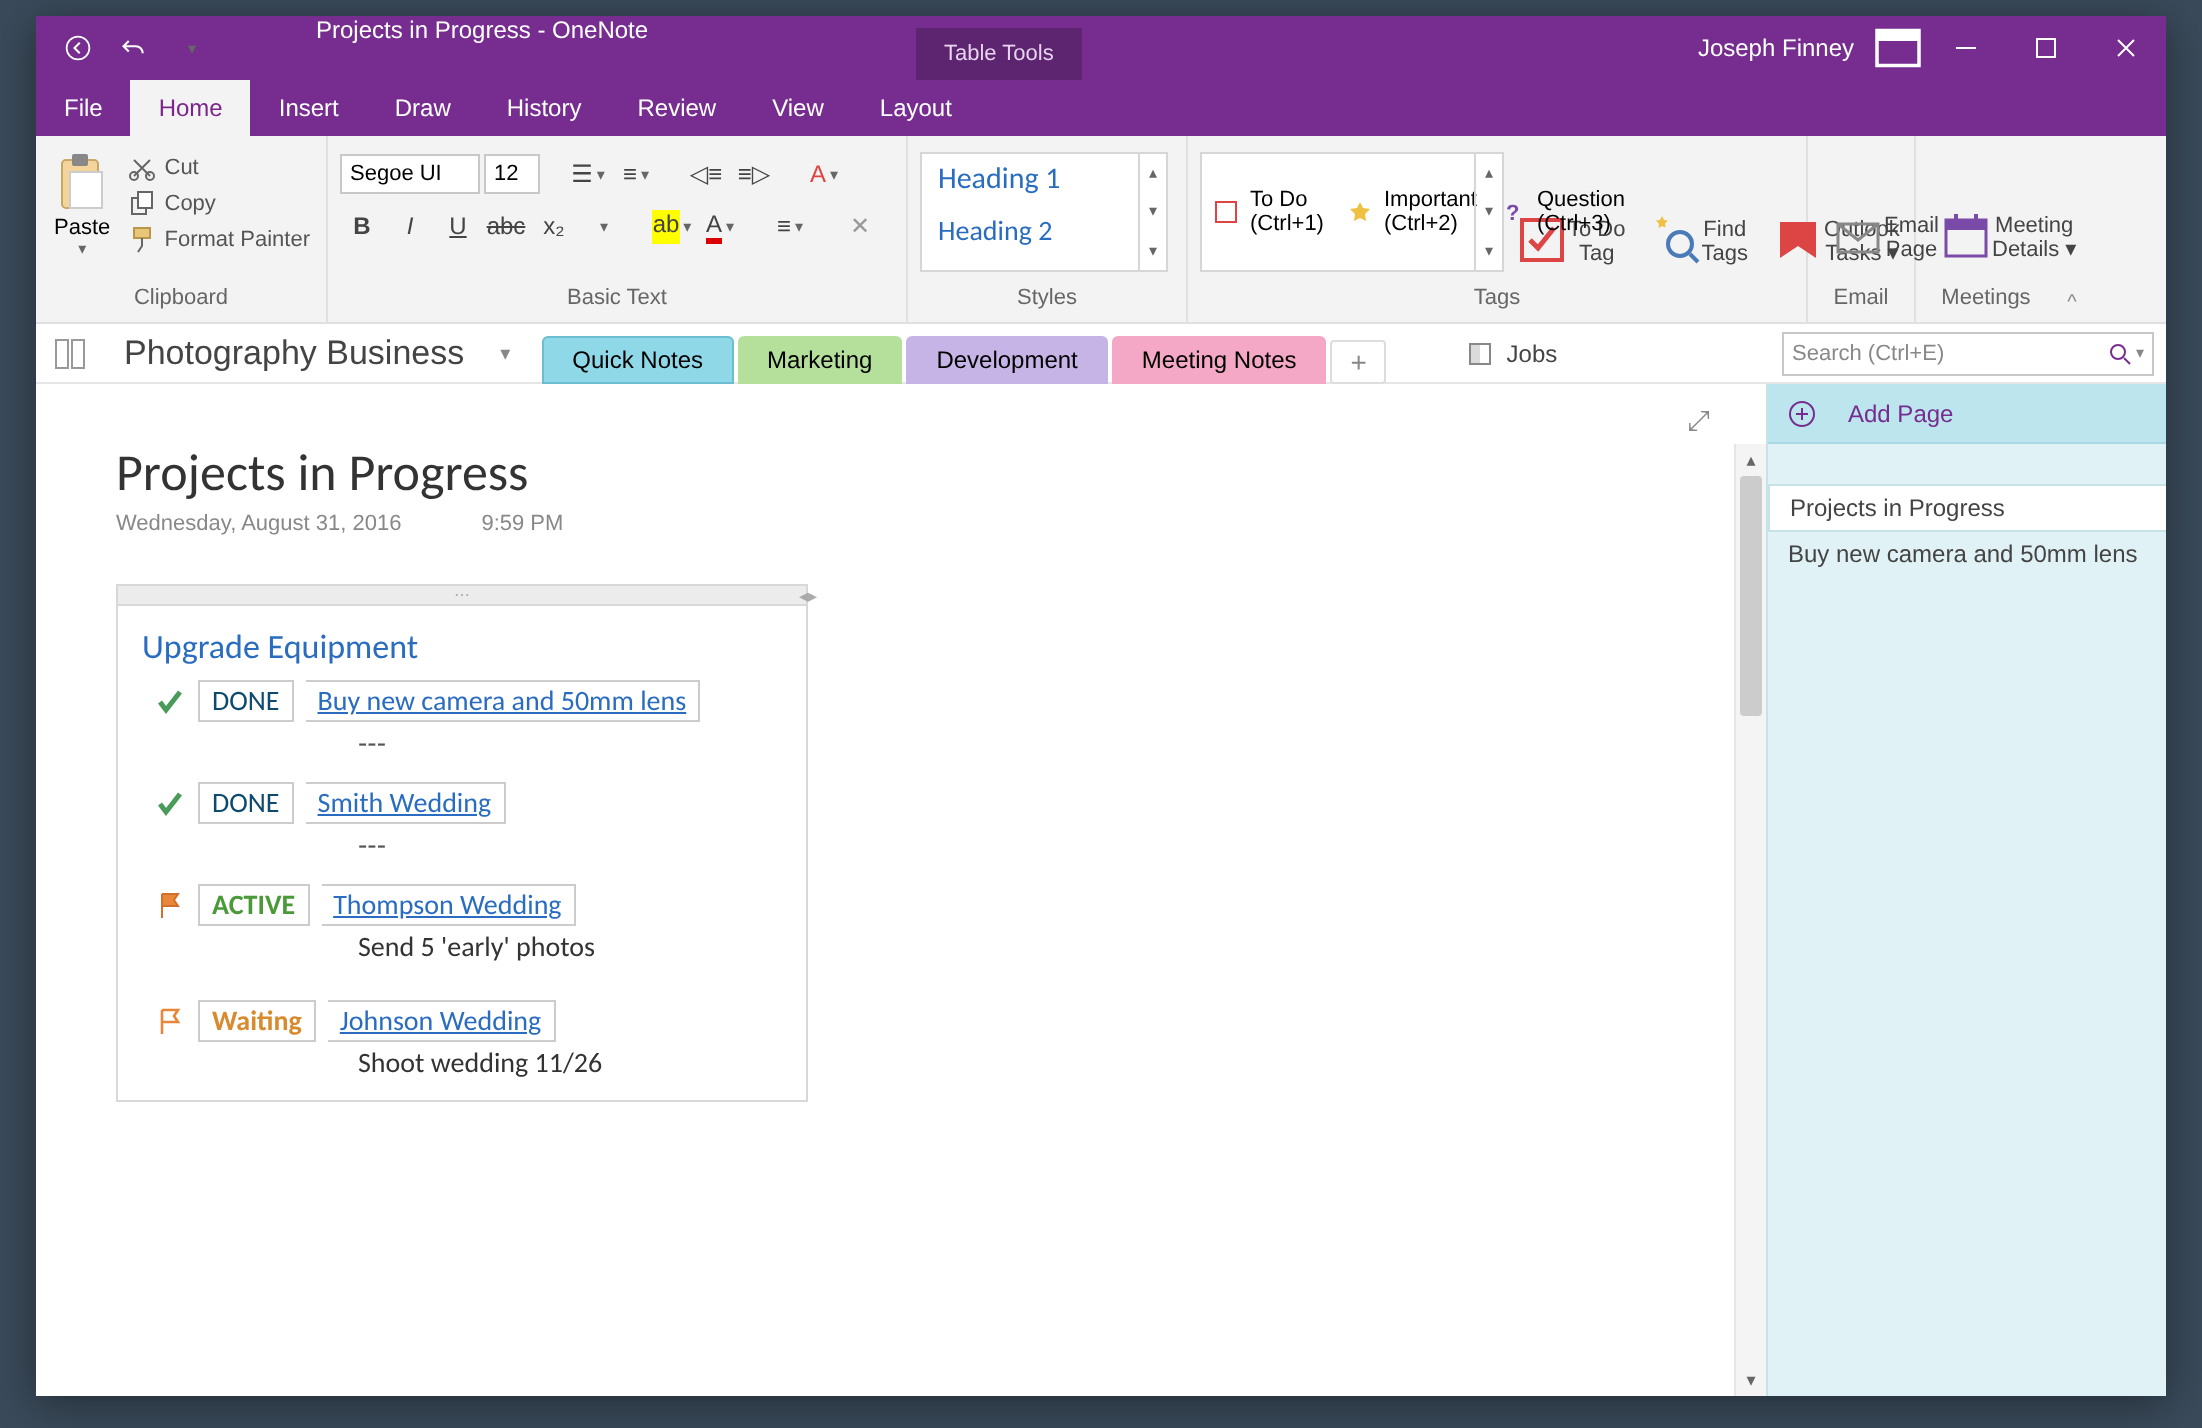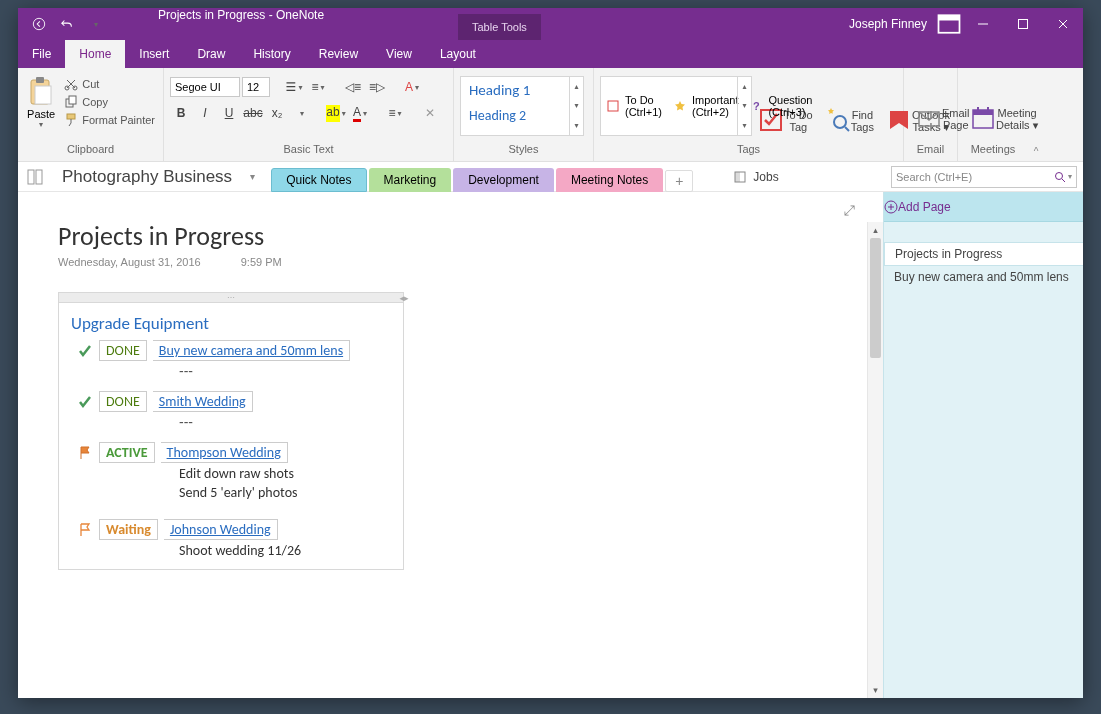--- a/index.html
+++ b/index.html
@@ -88,35 +88,35 @@
 .note-container { margin-top: 24px; border: 1px solid #d8d8d8; width: 346px; position: relative;}
 .note-handle { height: 10px; background: #ececec; border-bottom: 1px solid #d8d8d8; text-align:center; font-size:8px; color:#aaa; position:relative;}
 .note-handle::after { content:"⋯"; position:absolute; left:50%; transform:translateX(-50%);}
 .note-sizer { position:absolute; top:0; right:-6px; width:10px; height:10px; font-size:9px; color:#aaa;}
 .note-body { padding: 10px 12px; }
 .section-h { font-size: 17px; color: #2a6dc0; font-family: Calibri, sans-serif; margin-bottom: 6px; margin-top: 10px;}
 .section-h:first-child { margin-top: 0; }
 .task-row { display: flex; align-items: center; gap: 6px; margin-left: 6px; margin-bottom: 2px;}
 .task-row svg { width: 16px; height: 16px; flex-shrink:0;}
 .status-cell { border: 1px solid #ccc; padding: 1px 6px; font-size: 14px; font-family: Calibri, sans-serif;}
-.status-done { color: #4d7c0f; }
+.status-done { color: #0c4a6e; }
 .status-active { color: #4a9a3a; font-weight: bold; }
 .status-waiting { color: #d88a2e; font-weight: bold; }
 .task-link { color: #2a6dc0; text-decoration: underline; font-size: 14px; font-family: Calibri, sans-serif; cursor:pointer; border: 1px solid #ccc; border-left:none; padding: 1px 6px;}
 .task-sub { margin-left: 108px; font-size: 14px; font-family: Calibri, sans-serif; color: #333; margin-top:2px;}
 .dashes { margin-left: 108px; font-size: 14px; color: #555; margin-top:2px; margin-bottom:12px;}
 .flag-col { width: 16px; display:inline-flex; justify-content:center;}
 
 .scrollbar-v { position: absolute; right: 0; top: 30px; bottom: 0; width: 16px; background: #f4f4f4; border-left: 1px solid #e6e6e6;}
 .sb-btn { height: 16px; display: flex; align-items: center; justify-content: center; font-size: 9px; color: #666; cursor:pointer;}
 .sb-thumb { position: absolute; top: 16px; left: 2px; right: 2px; height: 120px; background: #ccc; border-radius: 2px;}
 
 
 .page-panel { width: 200px; background: #e1f2f6; border-left: 1px solid #c6e3ea; display: flex; flex-direction: column; }
-.add-page { height: 30px; display: flex; align-items: center; gap: 0; font-size: 12px; color: #762d8f; cursor: pointer; background: #bce5ee; border-bottom: 1px solid #a7d8e2;}
+.add-page { height: 30px; display: flex; align-items: center; gap: 16px; padding-left: 10px; font-size: 12px; color: #762d8f; cursor: pointer; background: #bce5ee; border-bottom: 1px solid #a7d8e2;}
 .add-page svg { width: 14px; height: 14px; }
 .page-list { padding-top: 20px; }
 .page-item { padding: 4px 10px; font-size: 12px; color: #444; cursor: pointer; }
 .page-item.active { background: #fff; border: 1px solid #c6e3ea; border-right: none;}
 .page-item.tagged { display: flex; align-items: center; gap: 6px; padding-left: 6px;}
 .page-item.tagged svg { width: 12px; height: 12px;}
 
 .caret-sm::after { content:"▾"; font-size:8px; color:#666; margin-left:2px;}
 .sep { width:1px; background:#ddd; margin:4px 4px;}
 </style>
@@ -443,21 +443,20 @@
             <div class="dashes">---</div>
             <div class="task-row">
               <span class="flag-col">
                 <svg viewBox="0 0 16 16">
                   <path d="M4 2v12M4 2h8l-2 3 2 3H4" fill="#e8863a" stroke="#d0702a"></path>
                 </svg>
               </span>
               <span class="status-cell status-active">ACTIVE</span>
               <span class="task-link">Thompson Wedding</span>
             </div>
-            <div class="task-sub">Edit down raw shots</div>
             <div class="task-sub">Send 5 'early' photos</div>
             <div style="height: 18px;"></div>
             <div class="task-row">
               <span class="flag-col">
                 <svg viewBox="0 0 16 16">
                   <path d="M4 2v12M4 2h8l-2 3 2 3H4" fill="none" stroke="#e8863a" stroke-width="1.3"></path>
                 </svg>
               </span>
               <span class="status-cell status-waiting">Waiting</span>
               <span class="task-link">Johnson Wedding</span>

